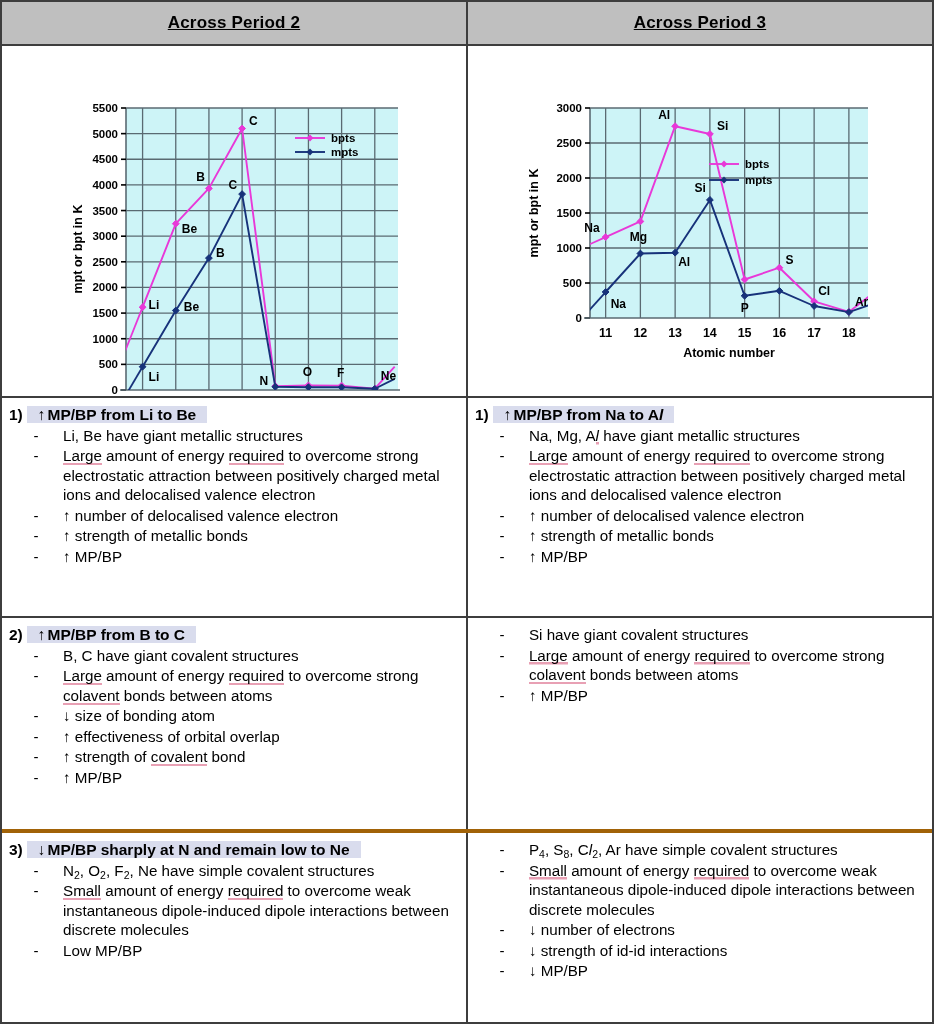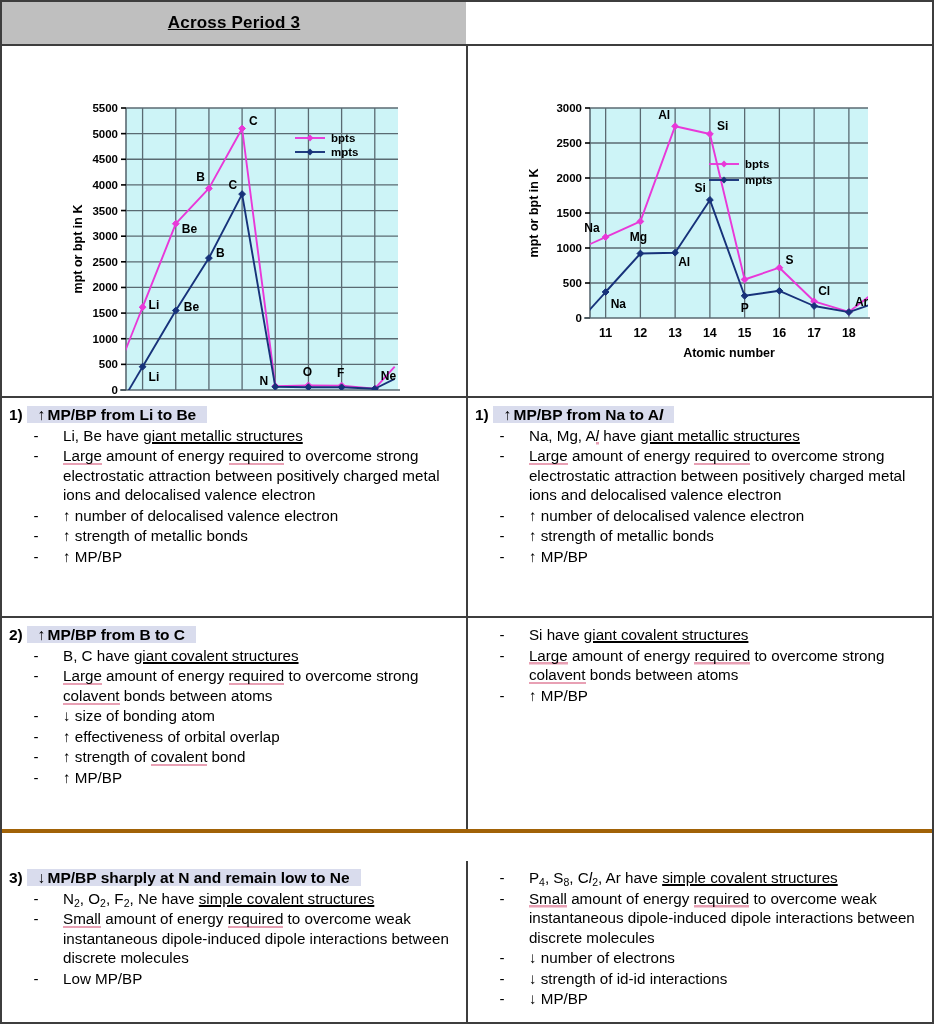--- a/index.html
+++ b/index.html
@@ -34,21 +34,21 @@
 
   
   .chart-row{height:352px;flex:0 0 352px;border-bottom:2px solid #3d3d3d;}
   .chart-cell{height:100%;background:#fff;}
   .chart-wrap{position:relative;width:100%;height:100%;}
   .chart-svg{display:block;}
 
   
   .txt-row-1{height:220px;flex:0 0 220px;border-bottom:2px solid #3d3d3d;}
   .txt-row-2{height:215px;flex:0 0 215px;border-bottom:4px solid #a16207;}
-  .txt-row-3{flex:1 1 auto;margin-top:28px;}
+  .txt-row-3{flex:1 1 auto;}
   .txt-cell{padding:7px 8px 4px 7px;height:100%;overflow:hidden;}
 
   .pt-head{
     font-size:15.5px;font-weight:bold;line-height:1.28;
     margin:0 0 1px 0;white-space:nowrap;
   }
   .pt-head .num{margin-right:4px;}
   .pt-head .hl{background:#d9dced;padding:0 11px;}
 
   ul.bullets{
@@ -56,38 +56,41 @@
   }
   ul.bullets li{
     position:relative;
     font-size:15.2px;line-height:1.285;
     padding-left:33px;
     margin:0 0 1px 0;
   }
   ul.bullets li .dash{
     position:absolute;left:0;top:0;width:12px;text-align:center;
   }
-  .u-black{text-decoration:underline;text-decoration-thickness:1.5px;}
+  .u-black{text-decoration-thickness:1.5px;}
   .u-pink{
     background-image:linear-gradient(#e8a0b4,#e8a0b4);
     background-repeat:no-repeat;
     background-size:100% 2.5px;
     background-position:0 1.03em;
     padding-bottom:1px;
   }
   .ital{font-style:italic;}
   sub{font-size:10.5px;vertical-align:baseline;position:relative;top:3px;}
   .arrow{display:inline-block;margin-right:2px;}
 </style>
 </head>
 <body>
 
 <div class="sheet">
 
   <div class="row hdr-row">
+    <div class="cell left hdr-cell">
+      <span class="hdr-title">Across Period 2</span>
+    </div>
     <div class="cell right hdr-cell">
       <span class="hdr-title">Across Period 3</span>
     </div>
   </div>
 
   <div class="row chart-row">
     <div class="cell left chart-cell">
       <div class="chart-wrap" id="chart-period2">
           <svg width="467" height="352" viewBox="0 0 467 352" class="chart-svg">
             <rect x="124" y="62" width="272" height="282" fill="#cdf4f7"></rect>

